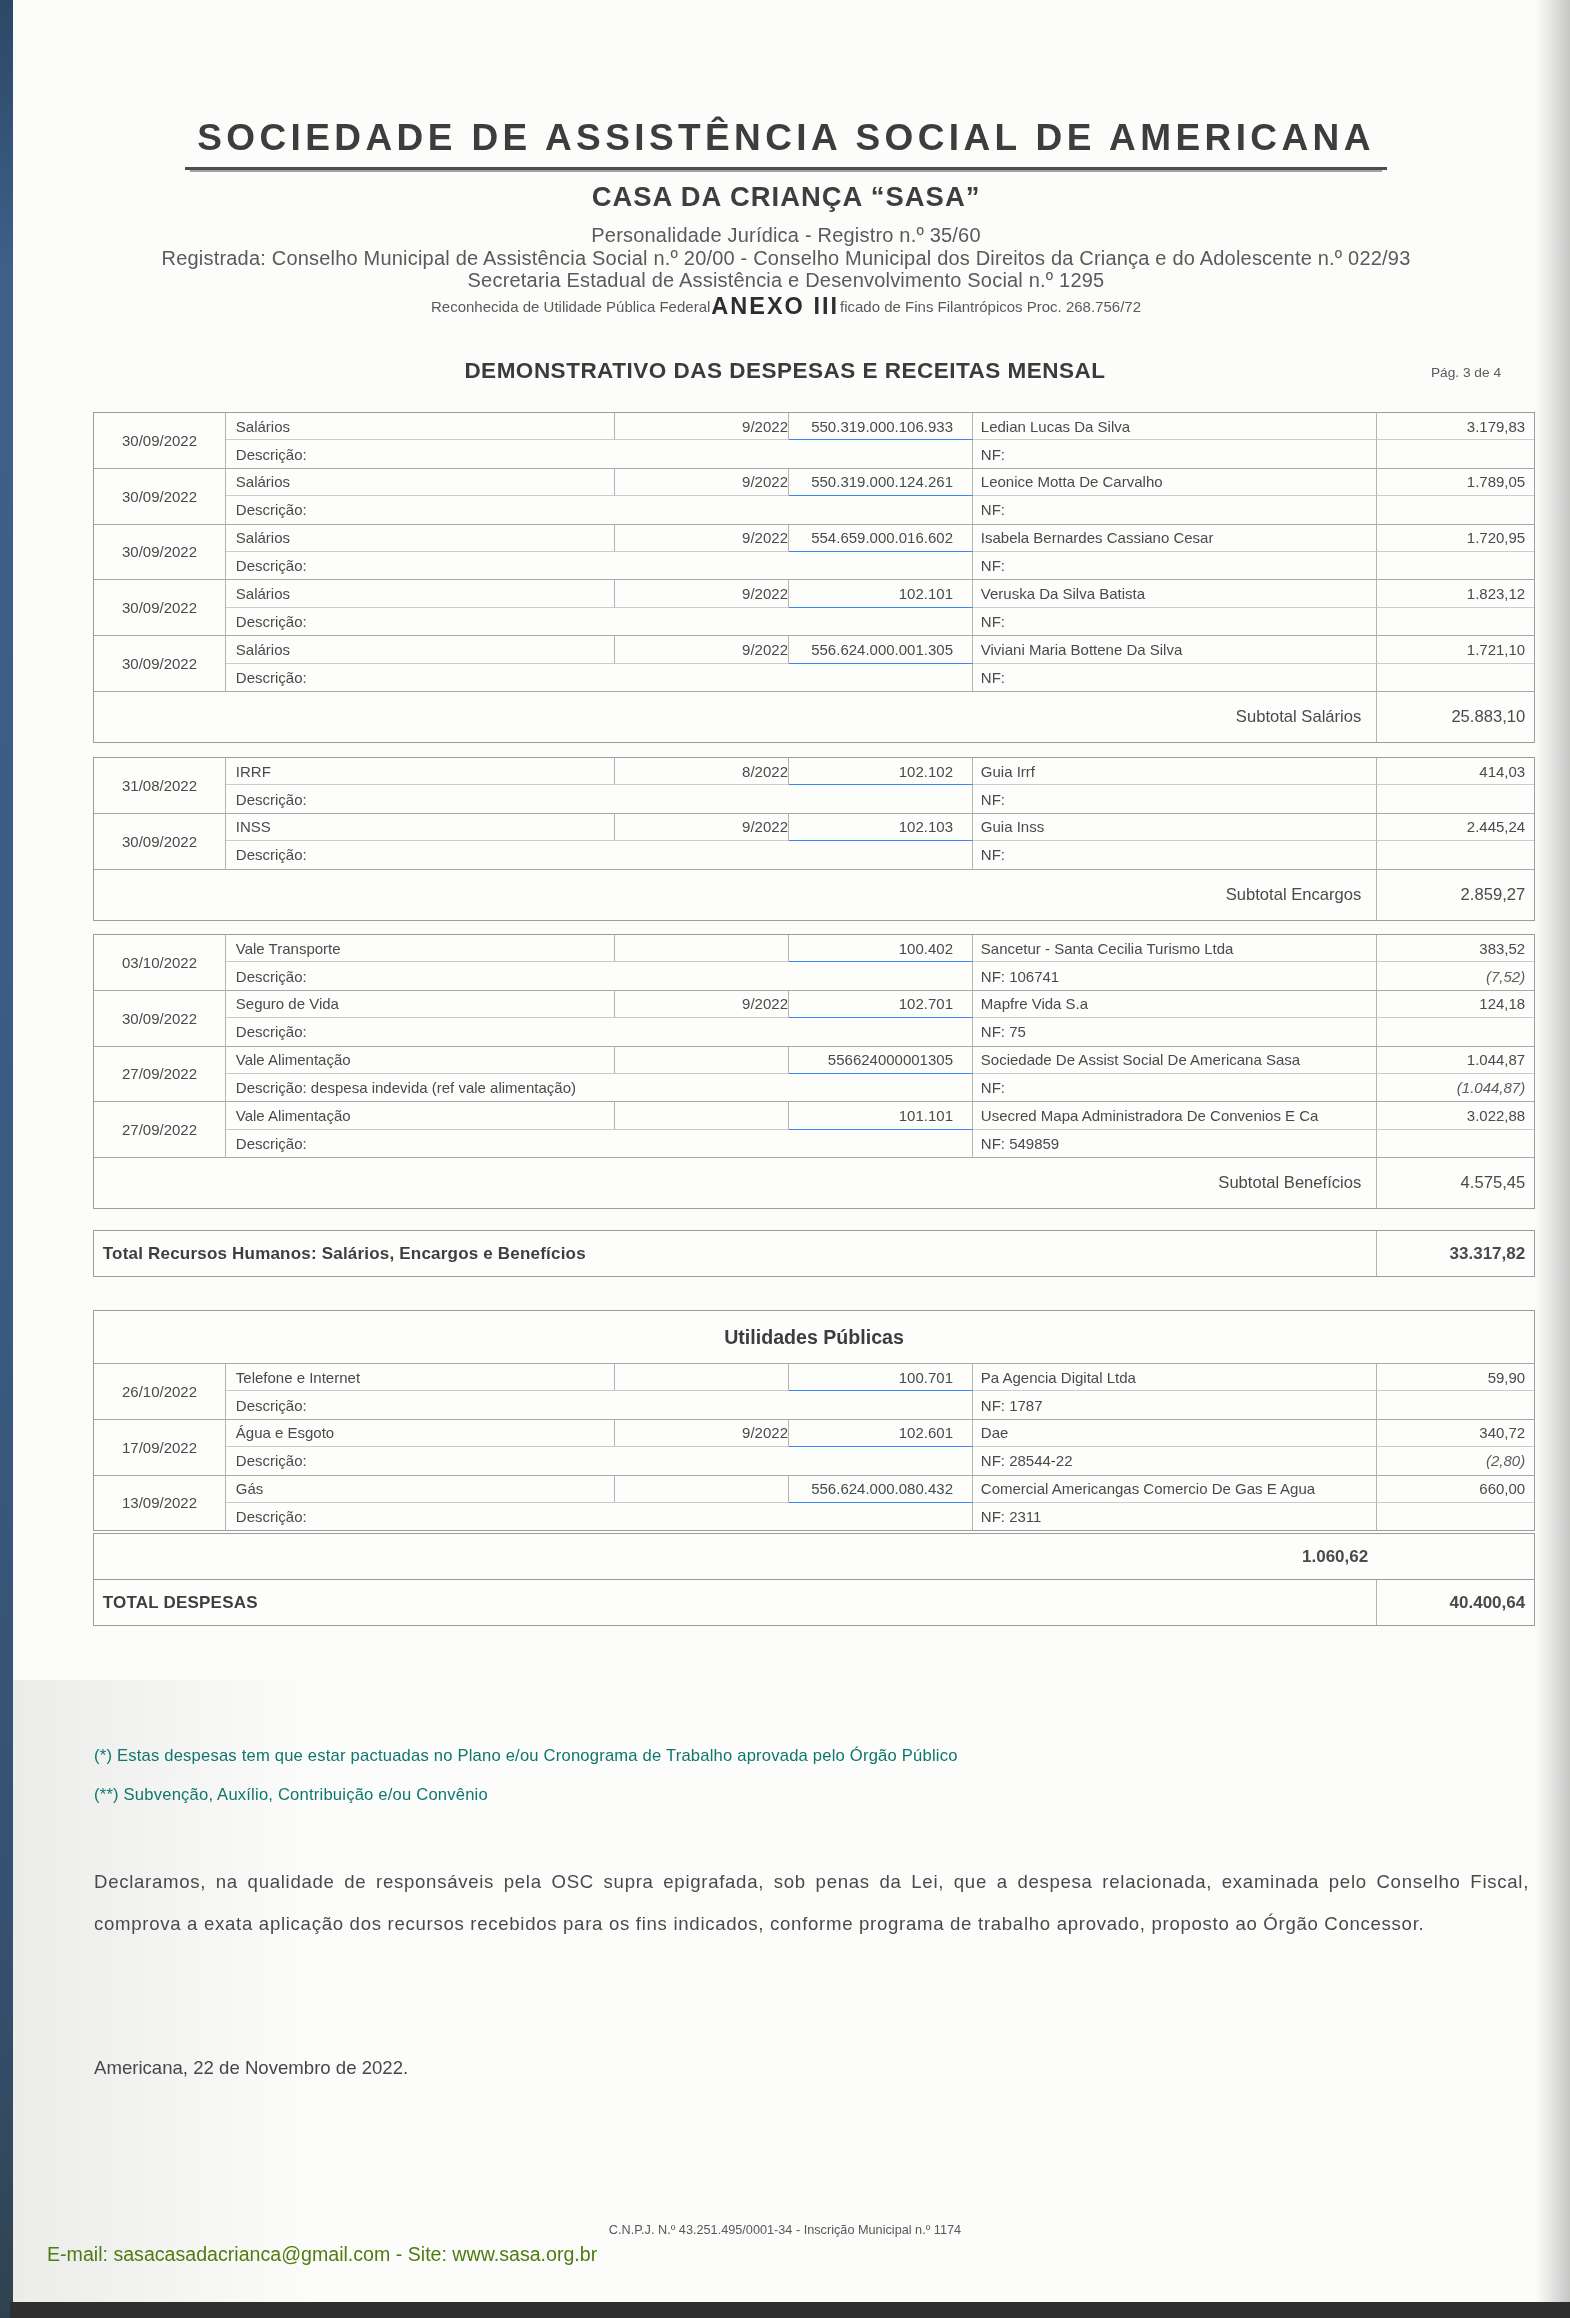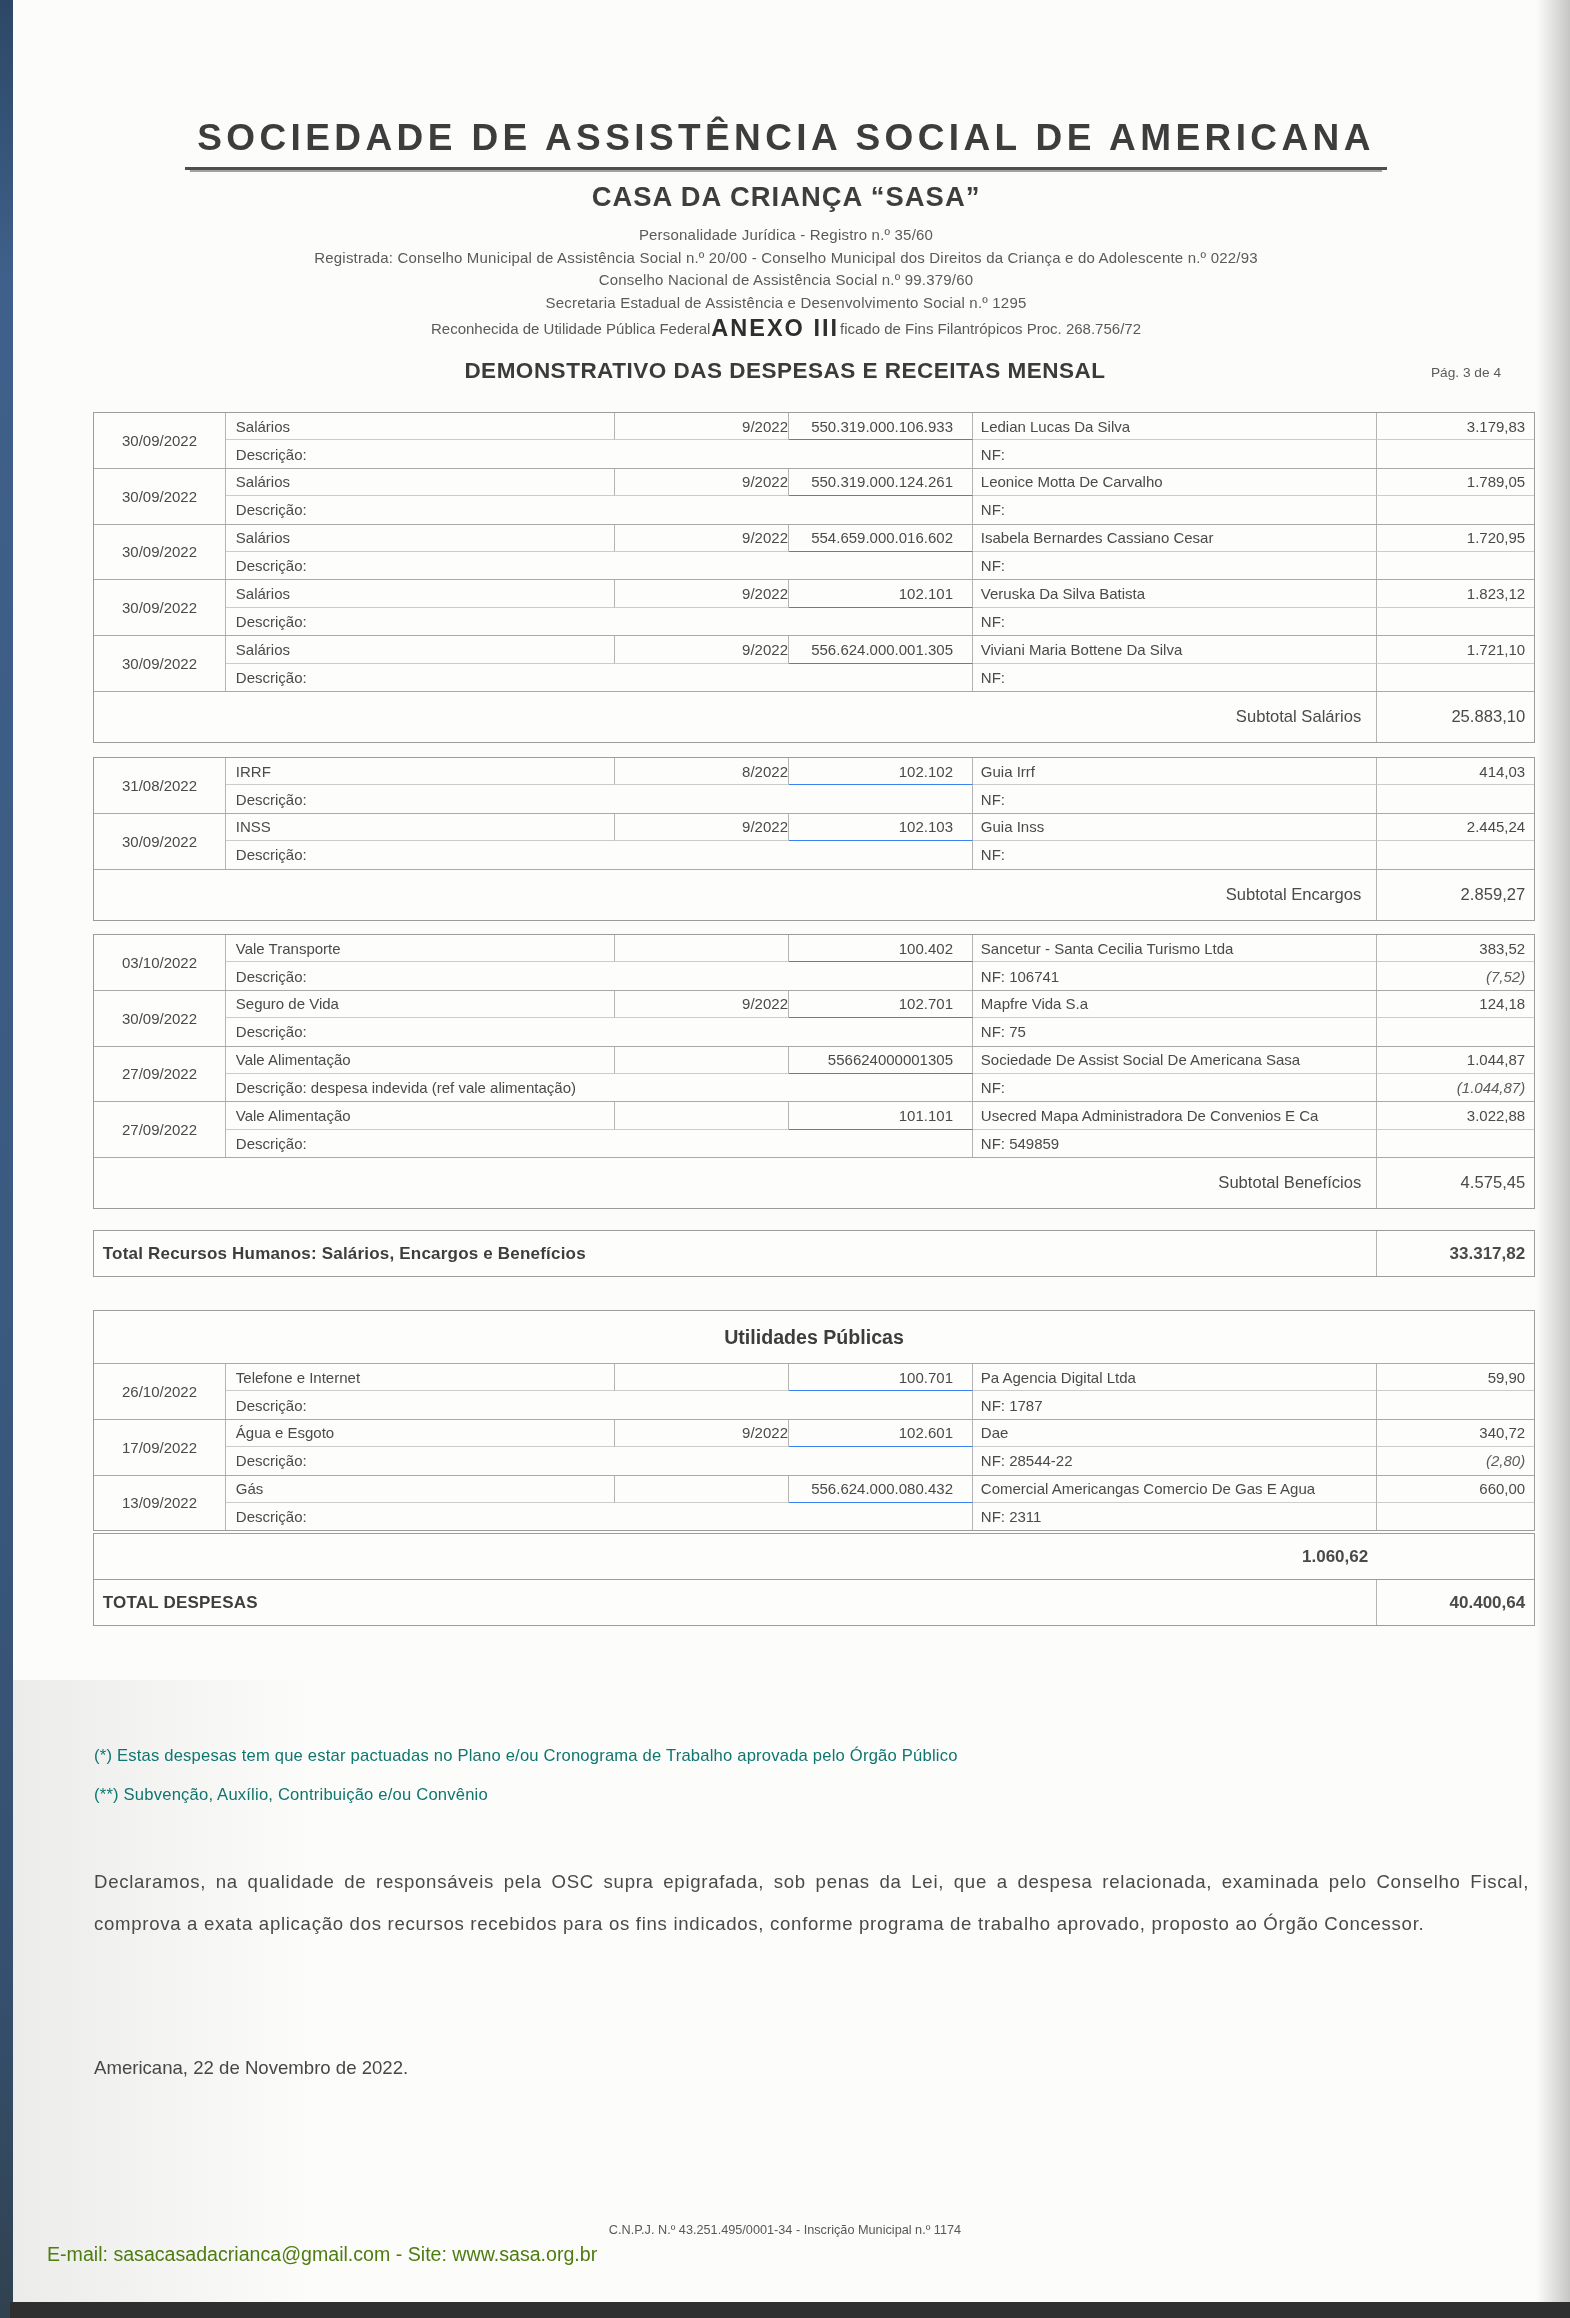--- a/index.html
+++ b/index.html
@@ -15,21 +15,21 @@
                  background:linear-gradient(to left, rgba(110,110,110,.38), rgba(110,110,110,0)); }
   .edge-bottom { position:absolute; left:9.8px; right:0; bottom:0; height:16.6px; background:#2f2f2f; }
   .shade-lower-left { position:absolute; left:13.2px; top:1680px; width:304px; height:622px;
                  background:linear-gradient(to right, rgba(125,125,125,.13), rgba(125,125,125,0)); }
 
   
   .header { position:absolute; top:117px; left:49px; width:1474px; text-align:center; }
   .org-name { display:inline-block; font-size:37px; font-weight:bold; letter-spacing:4.4px; color:#3d3d3d;
               padding:0 11.8px 7.8px; border-bottom:3.4px solid #4e4e4e; box-shadow:0 6.9px 0 -4.9px #a2a2a2; }
   .sub-name { margin-top:10.8px; font-size:27.4px; font-weight:bold; letter-spacing:1px; color:#3e3e3e; }
-  .reg { font-size:15px; line-height:22.5px; color:#5a5a5a; letter-spacing:0.2px; }
+  .reg { font-size:20px; line-height:22.5px; color:#5a5a5a; letter-spacing:0.2px; }
   .reg.first { margin-top:11.8px; }
   .recog { margin-top:1px; display:flex; justify-content:center; align-items:center; font-size:15px; color:#5a5a5a; }
   .anexo { font-size:23.5px; font-weight:bold; color:#2e2e2e; letter-spacing:2px; margin:0 1px; }
   .doc-title-row { position:absolute; top:358px; left:0; width:100%; text-align:center; }
   .doc-title { font-size:22.5px; font-weight:bold; letter-spacing:0.5px; color:#3b3b3b; }
   .page-ind { position:absolute; right:69px; top:6.9px; font-size:13.7px; color:#5a5a5a; }
 
   
   .tbl { position:absolute; left:93px; width:1440px; border:1.5px solid #9c9c9c; background:rgba(255,255,255,.35); }
   .tbl-title { height:52px; display:flex; align-items:center; justify-content:center;
@@ -72,21 +72,20 @@
 
 <div class="page">
   <div class="edge-left"></div>
   <div class="shade-lower-left"></div>
 
   <div class="header">
     <div><span class="org-name">SOCIEDADE DE ASSISTÊNCIA SOCIAL DE AMERICANA</span></div>
     <div class="sub-name">CASA DA CRIANÇA “SASA”</div>
     <div class="reg first">Personalidade Jurídica - Registro n.º 35/60</div>
     <div class="reg">Registrada: Conselho Municipal de Assistência Social n.º 20/00 - Conselho Municipal dos Direitos da Criança e do Adolescente n.º 022/93</div>
-    <div class="reg">Conselho Nacional de Assistência Social n.º 99.379/60</div>
     <div class="reg">Secretaria Estadual de Assistência e Desenvolvimento Social n.º 1295</div>
     <div class="recog">
       <span>Reconhecida de Utilidade Pública Federal</span>
       <span class="anexo">ANEXO III</span>
       <span>ficado de Fins Filantrópicos Proc. 268.756/72</span>
     </div>
   </div>
 
   <div class="doc-title-row">
     <span class="doc-title">DEMONSTRATIVO DAS DESPESAS E RECEITAS MENSAL</span>

